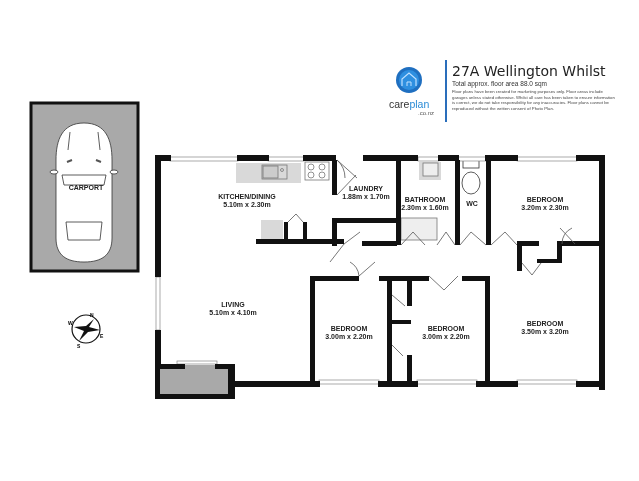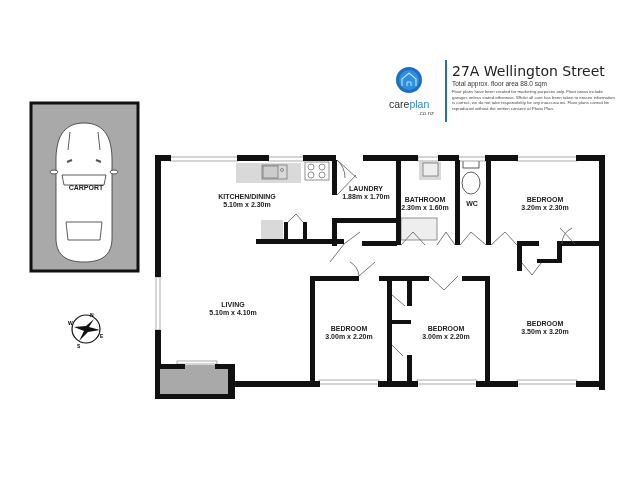--- a/index.html
+++ b/index.html
@@ -150,21 +150,21 @@
     <path d="M491,245 L505,232 L517,245"></path>
     <path d="M560,228 L575,244 M562,244 A18,18 0 0 1 572,228"></path>
     <path d="M522,263 L532,275 L541,263"></path>
     <path d="M429,276 L444,290 L458,276"></path>
     <path d="M392,295 L405,306"></path>
     <path d="M392,345 L403,356"></path>
   </g>
 </svg>
 
 <div class="abs vline"></div>
-<div class="abs header-title">27A Wellington Street</div>
+<div class="abs header-title">27A Wellington Whilst</div>
 <div class="abs header-sub">Total approx. floor area 88.0 sqm</div>
 <div class="abs header-disc">Floor plans have been created for marketing purposes only. Floor areas include garages unless stated otherwise. Whilst all care has been taken to ensure information is correct, we do not take responsibility for any inaccuracies. Floor plans cannot be reproduced without the written consent of Photo Plan.</div>
 <div class="abs logo-text"><span>care</span><span class="plan">plan</span></div>
 <div class="abs logo-sub">.co.nz</div>
 
 <div class="abs room-label" style="left:86px;top:184px;">
   <div>CARPORT</div>
 </div>
 <div class="abs room-label" style="left:247px;top:193px;">
   <div>KITCHEN/DINING</div>

